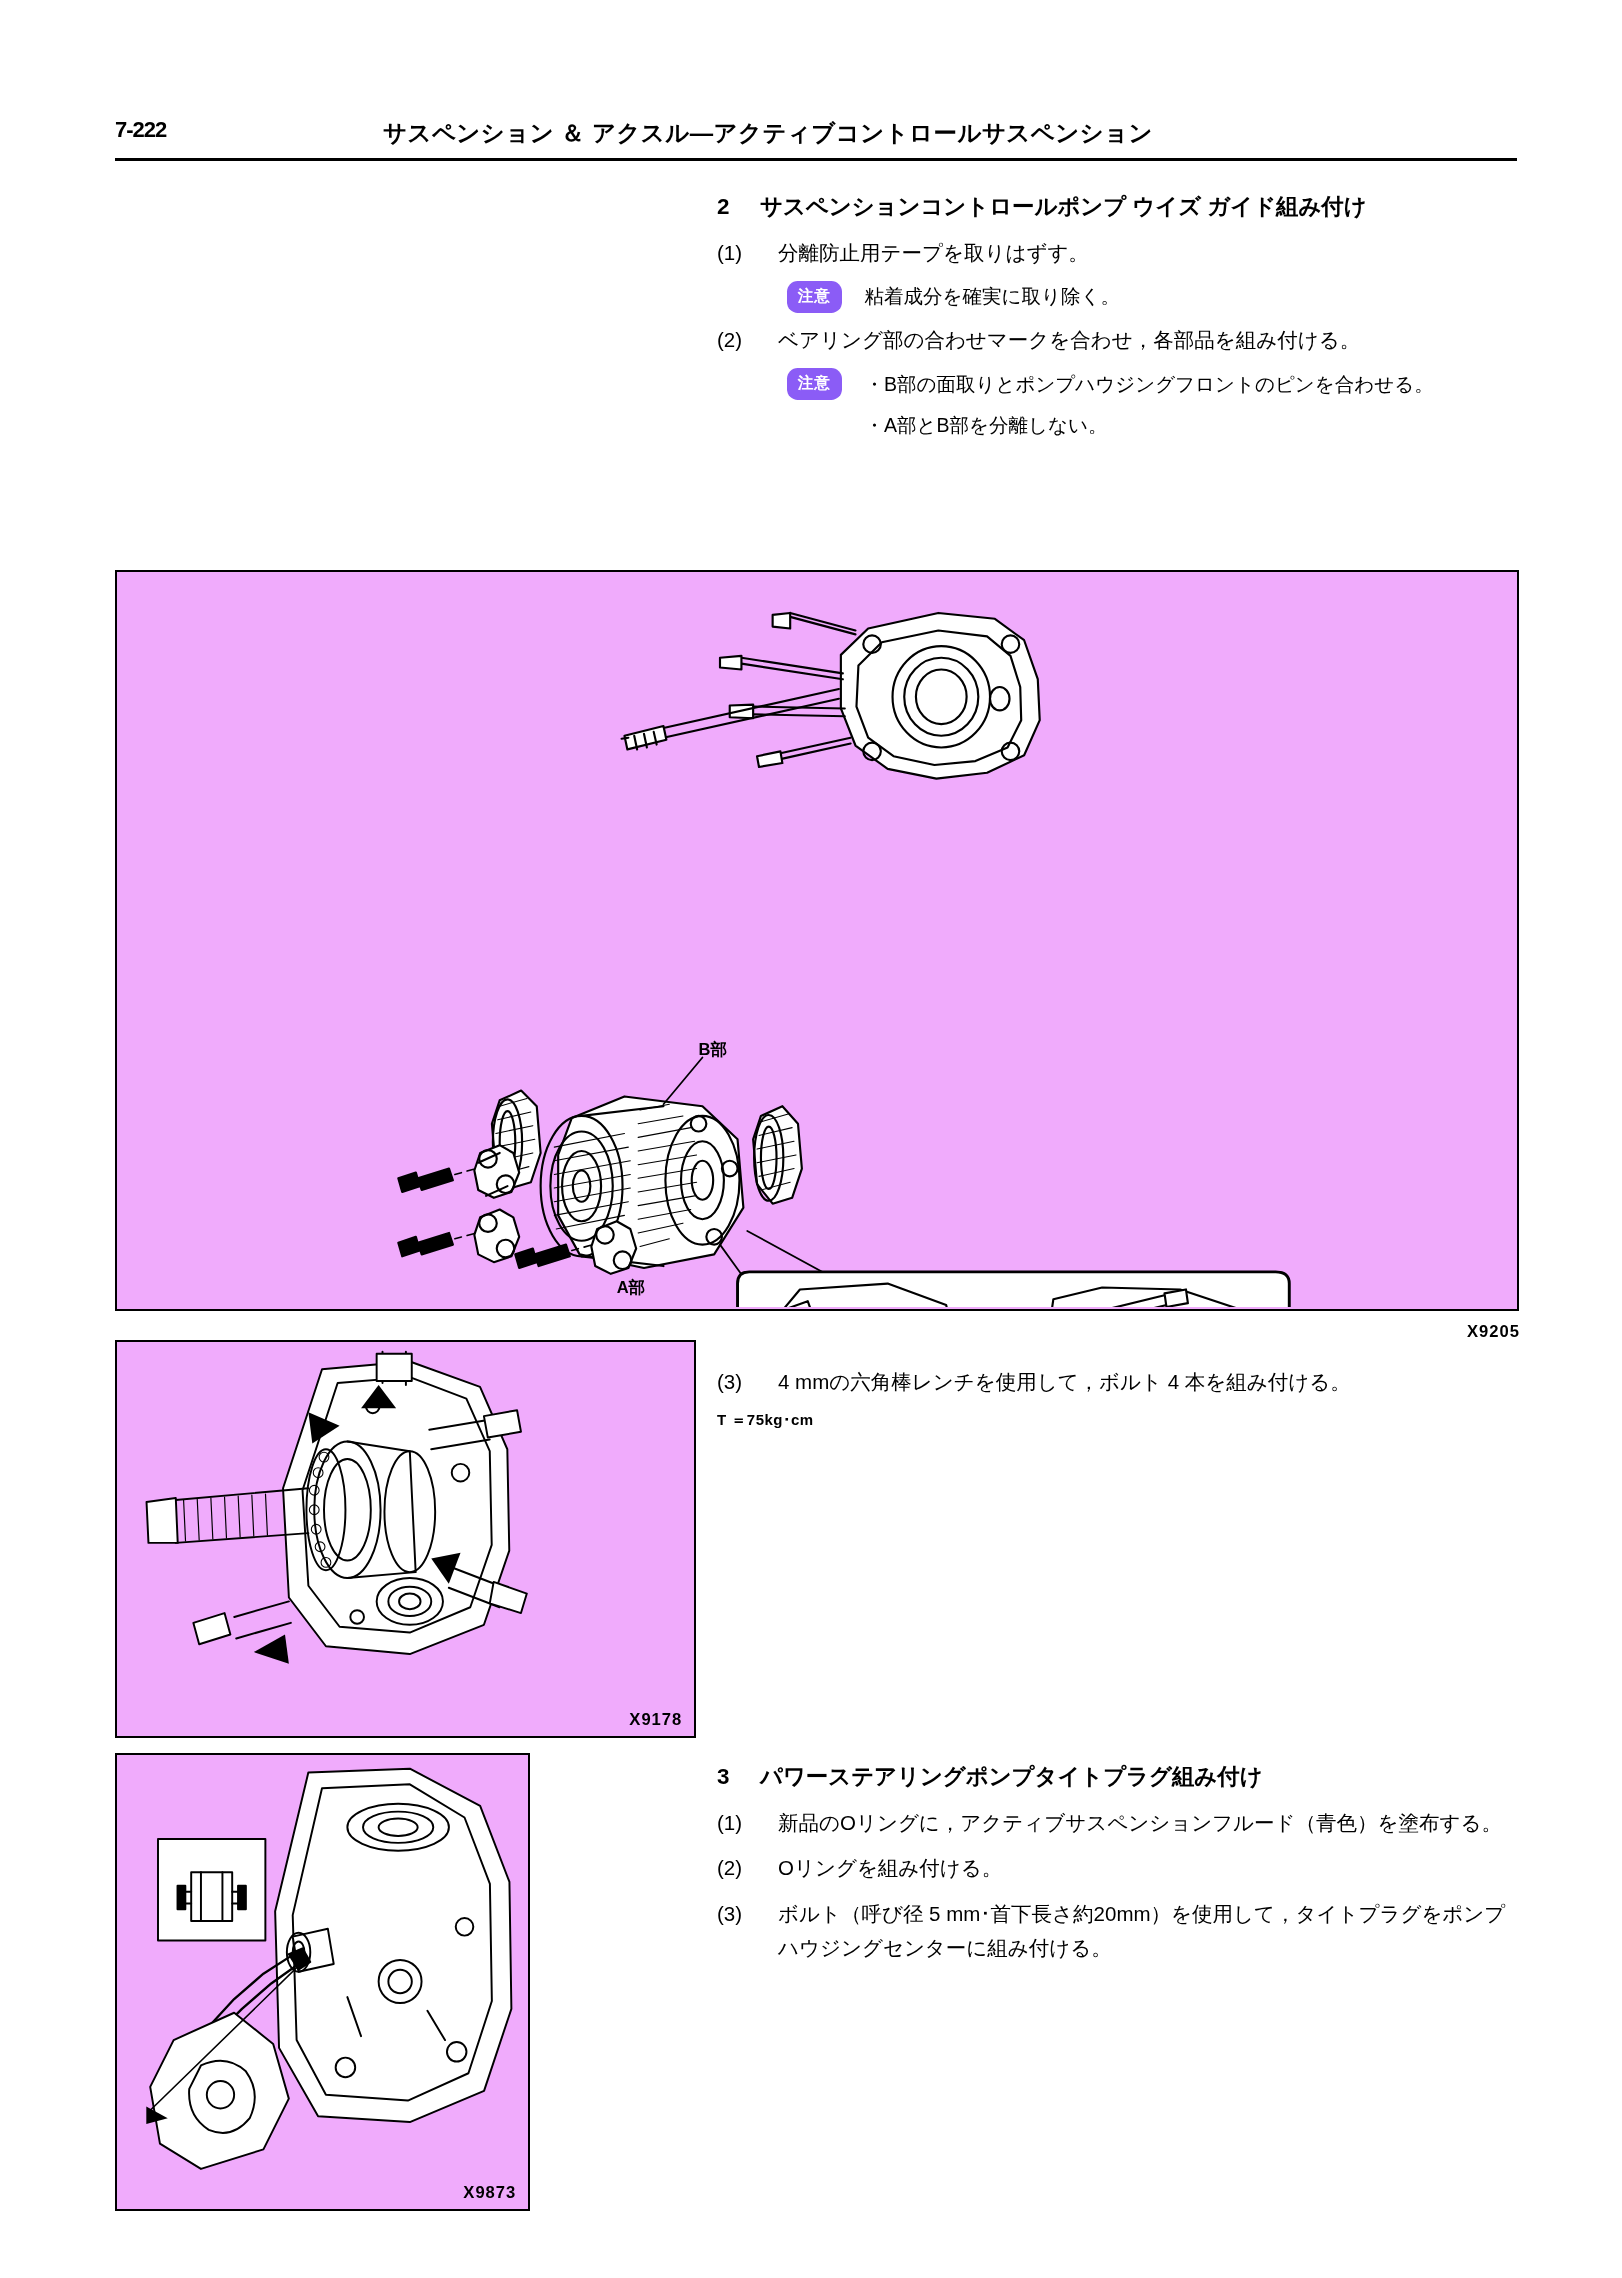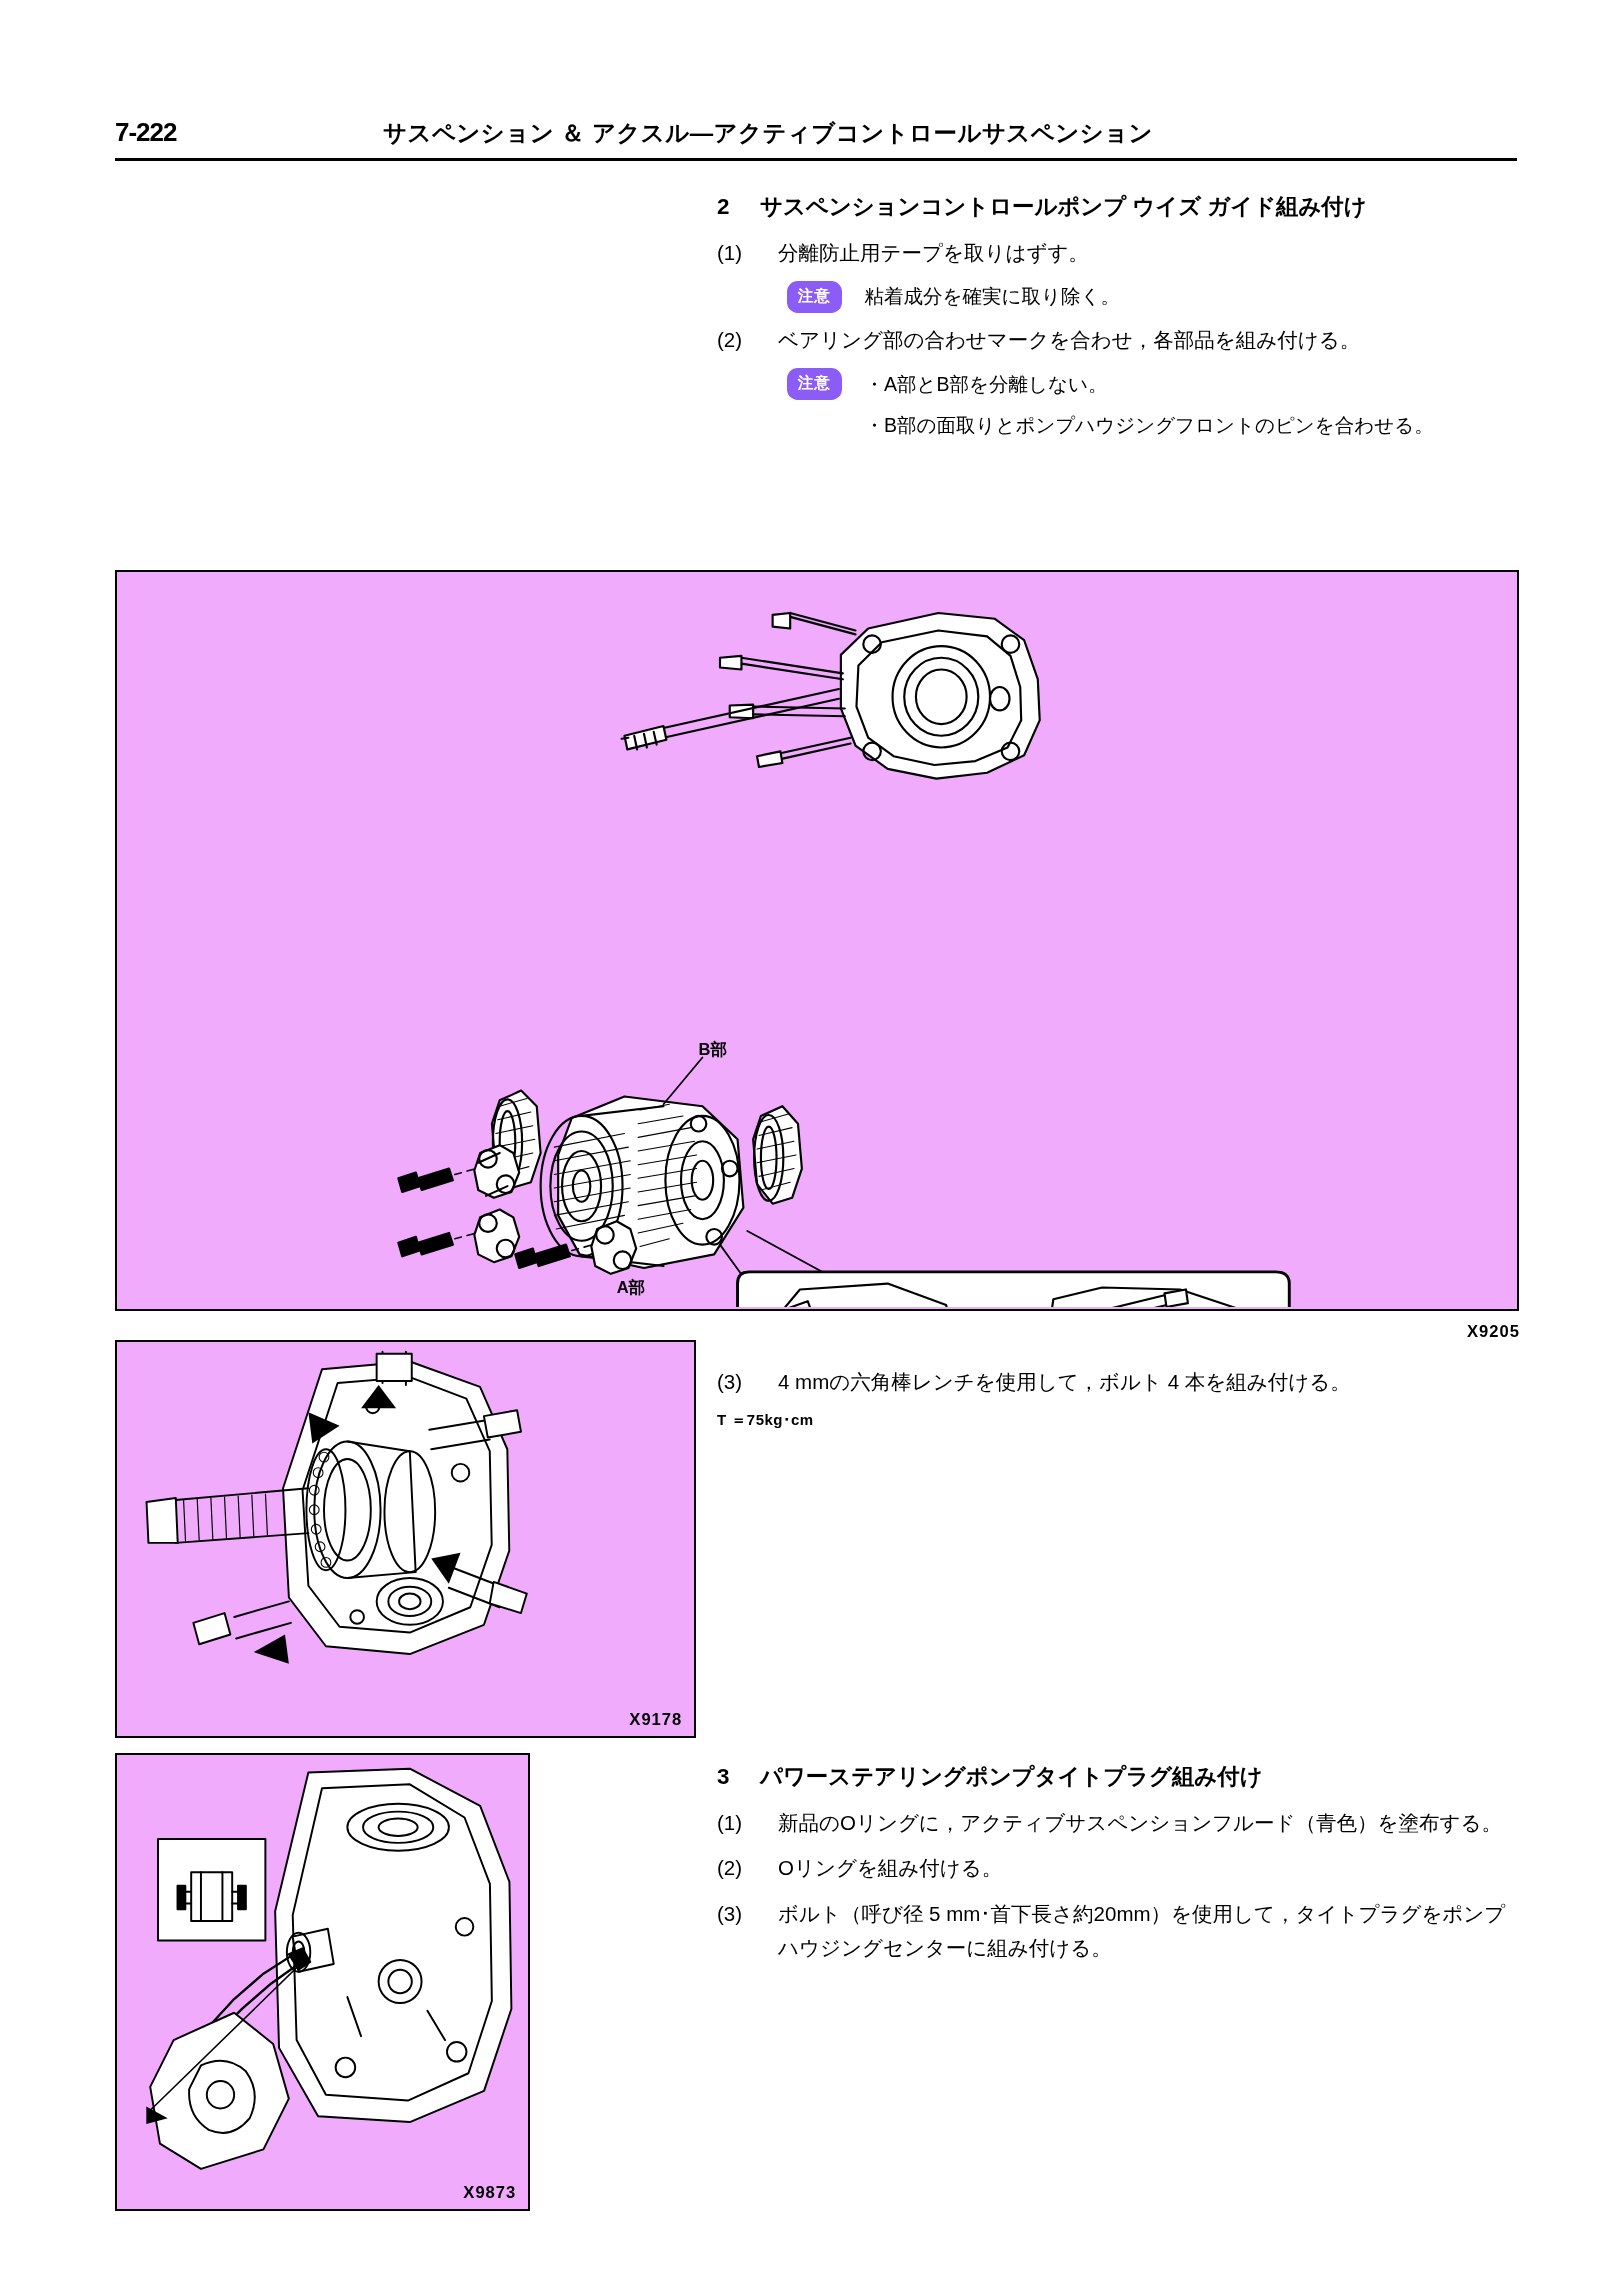--- a/index.html
+++ b/index.html
@@ -28,21 +28,21 @@
     left: 115px;
     top: 109px;
     width: 1404px;
     height: 59px;
   }
   .page-number {
     position: absolute;
     left: 0;
     top: 7.8px;
     font-family: "Liberation Sans", sans-serif;
-    font-size: 26px;
+    font-size: 22px;
     font-weight: bold;
     letter-spacing: -1px;
   }
   .header-title {
     position: absolute;
     left: 268px;
     top: 7.8px;
     font-family: "Liberation Sans", sans-serif;
     font-size: 23.4px;
     font-weight: bold;
@@ -203,22 +203,22 @@
     </div>
 
     <div class="step">
       <span class="lbl">(2)</span>
       <span class="body">ベアリング部の合わせマークを合わせ，各部品を組み付ける。</span>
     </div>
 
     <div class="note-line">
       <span class="badge">注意</span>
       <span class="bullets">
+        <div>・B部の面取りとポンプハウジングフロントのピンを合わせる。</div>
         <div>・A部とB部を分離しない。</div>
-        <div>・B部の面取りとポンプハウジングフロントのピンを合わせる。</div>
       </span>
     </div>
   </div>
 
   <div class="fig" id="fig-x9205">
     <svg width="1399" height="735" viewBox="0 0 1434 754">
       <g fill="none" stroke="#000" stroke-width="2.2" stroke-linejoin="round" stroke-linecap="round">
 
         <path d="M742 85 L770 58 L842 42 L900 48 L930 70 L944 110 L946 152 L930 188 L892 206 L840 212 L790 202 L757 178 L742 140 Z" fill="#ffffff"></path>
         <path d="M760 96 L784 72 L842 60 L892 66 L916 86 L926 118 L927 152 L913 180 L880 194 L838 198 L796 189 L770 170 L758 138 Z"></path>

